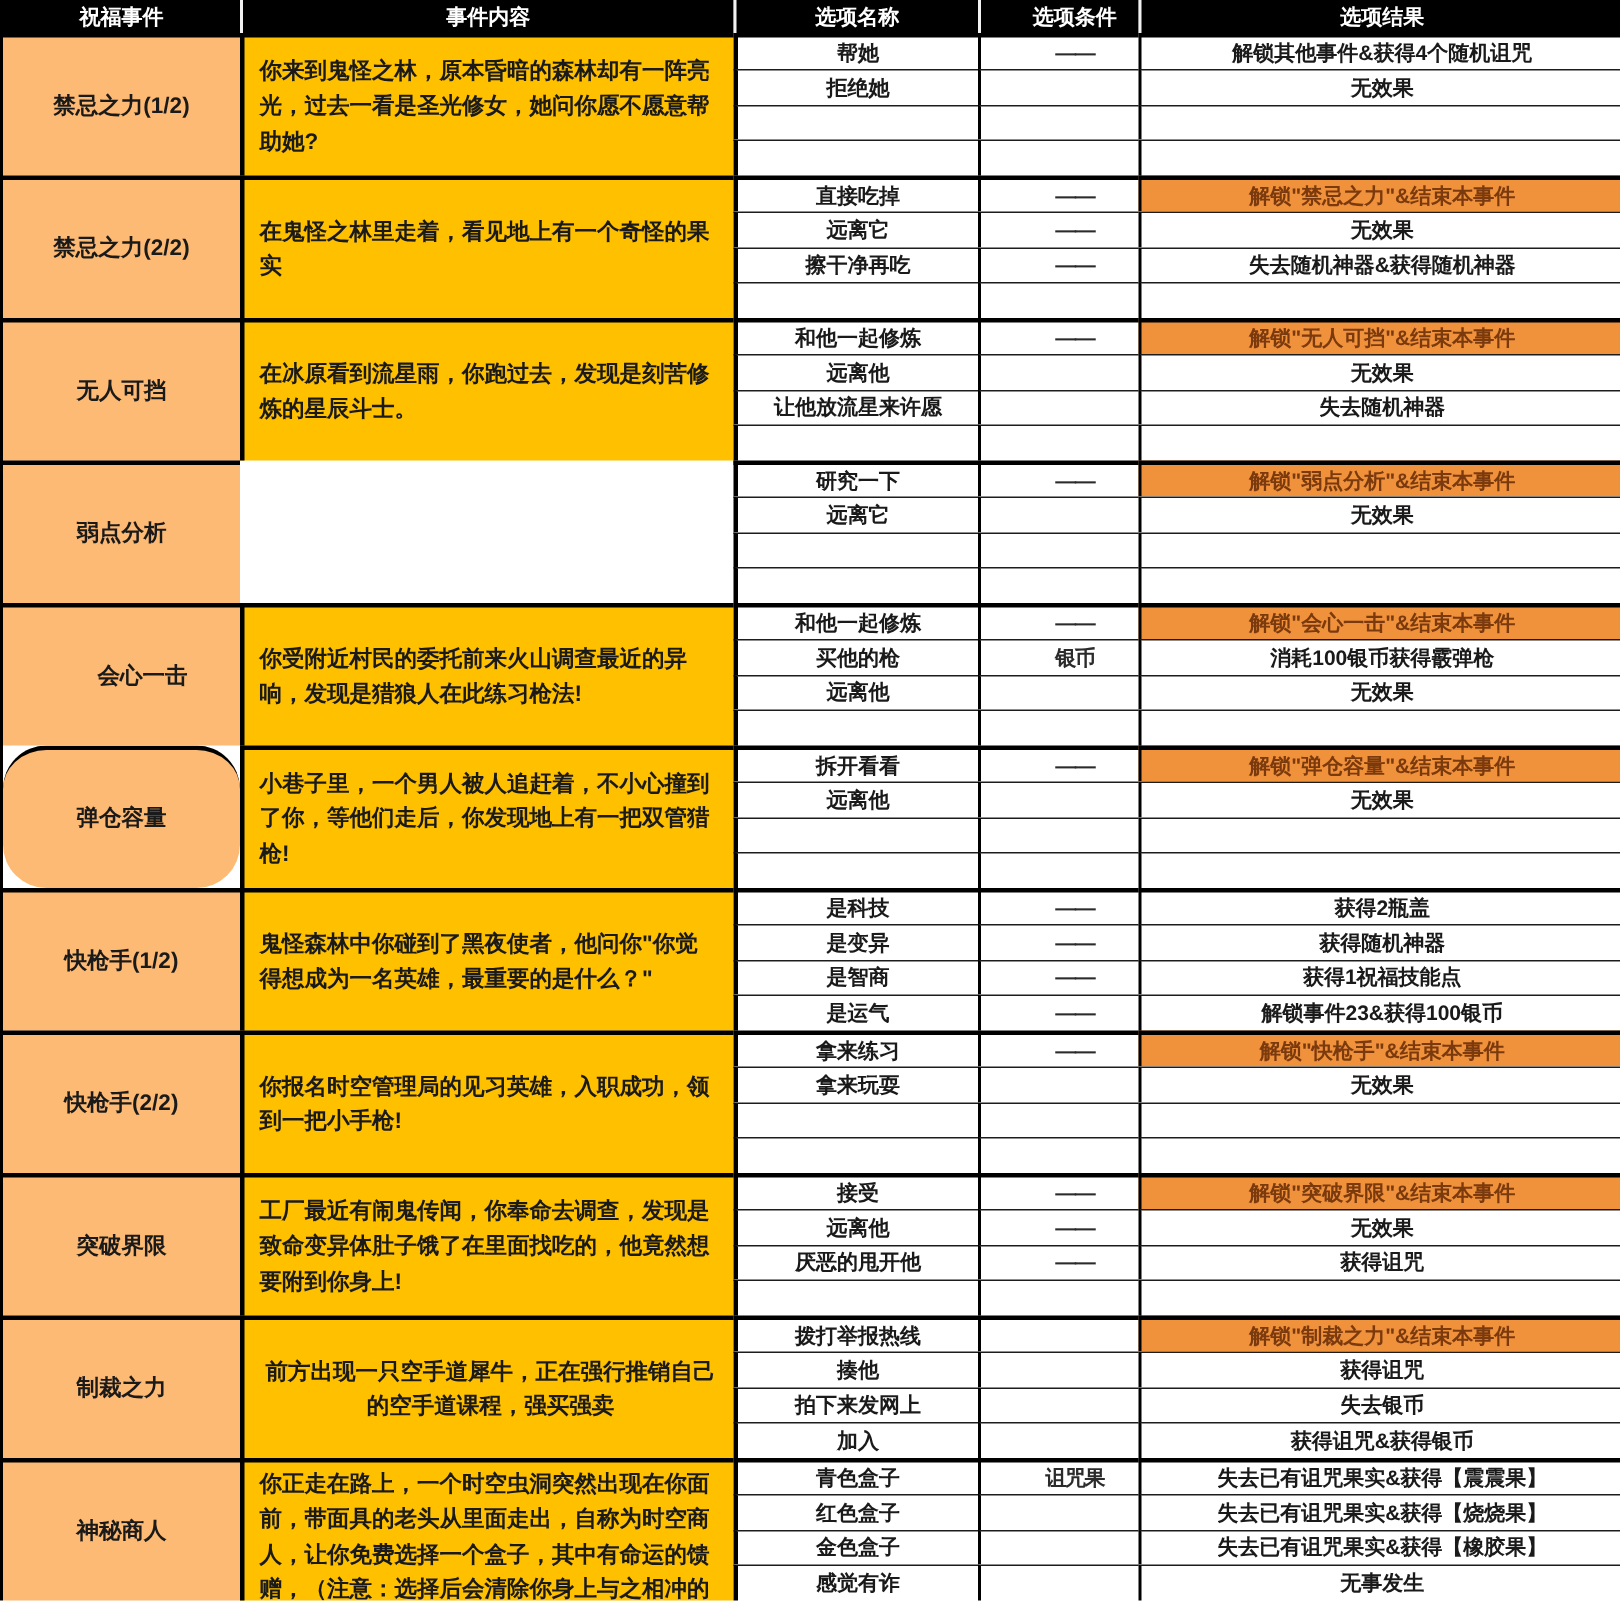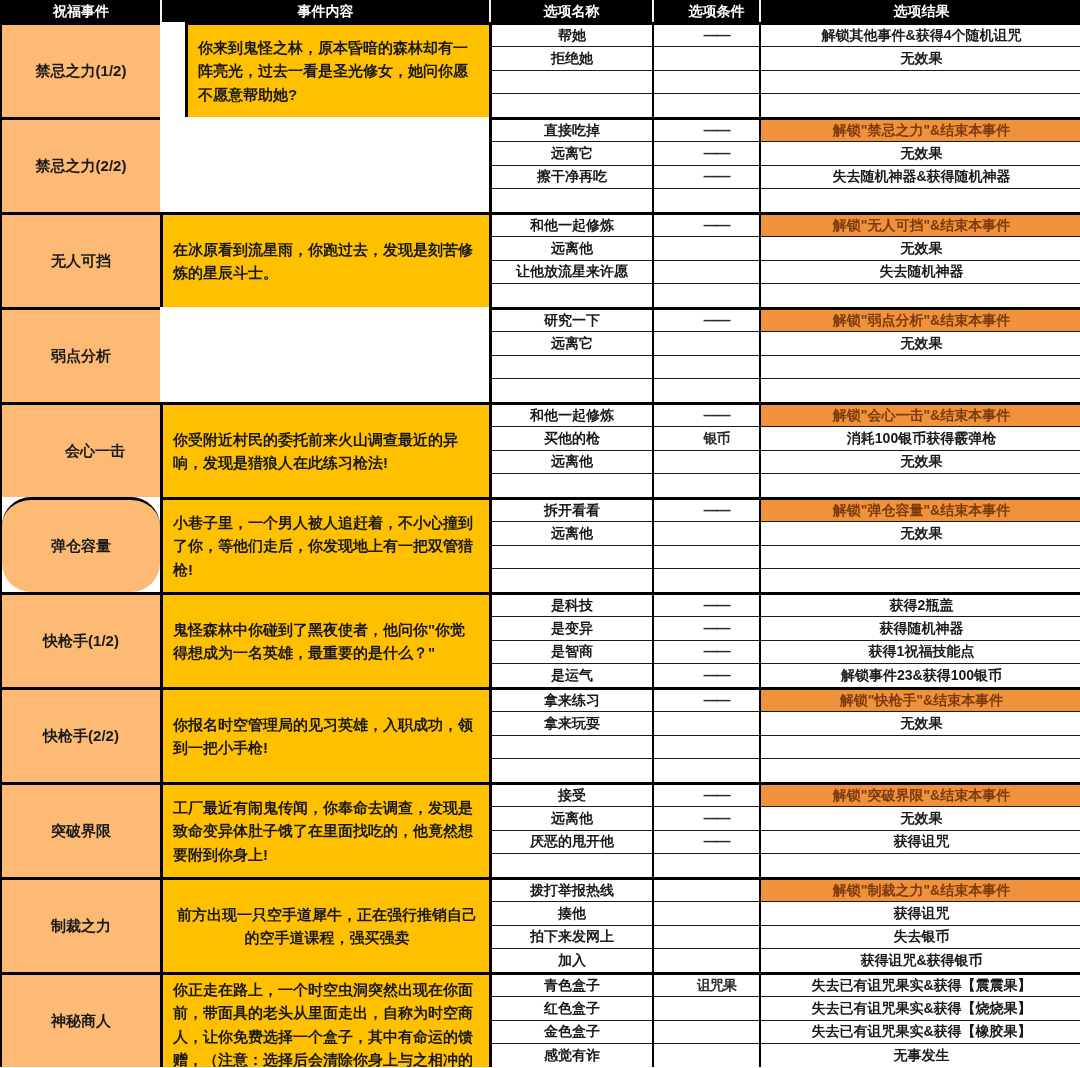--- a/index.html
+++ b/index.html
@@ -60,34 +60,35 @@
 </head>
 <body>
 
 <div id="grid">
   <div class="cell hd c1">祝福事件</div>
   <div class="cell hd c2">事件内容</div>
   <div class="cell hd c3">选项名称</div>
   <div class="cell hd c4">选项条件</div>
   <div class="cell hd c5">选项结果</div>
 <div class="cell bd c1 ev-first" style="grid-row: span 4;">禁忌之力(1/2)</div>
-    <div class="cell bd c2 ev-first" style="grid-row: span 4; margin-left: 25px;">你来到鬼怪之林，原本昏暗的森林却有一阵亮光，过去一看是圣光修女，她问你愿不愿意帮助她?</div>
+    <div class="cell bd c2 ev-first" style="grid-row: span 4;">你来到鬼怪之林，原本昏暗的森林却有一阵亮光，过去一看是圣光修女，她问你愿不愿意帮助她?</div>
     <div class="cell bd opt c3 ev-first">帮她</div>
     <div class="cell bd opt cond c4 ev-first">——</div>
     <div class="cell bd opt c5 ev-first">解锁其他事件&amp;获得4个随机诅咒</div>
     <div class="cell bd opt c3">拒绝她</div>
     <div class="cell bd opt cond c4"></div>
     <div class="cell bd opt c5">无效果</div>
     <div class="cell bd opt c3"></div>
     <div class="cell bd opt cond c4"></div>
     <div class="cell bd opt c5"></div>
     <div class="cell bd opt c3"></div>
     <div class="cell bd opt cond c4"></div>
     <div class="cell bd opt c5"></div>
     <div class="cell bd c1 ev-first" style="grid-row: span 4;">禁忌之力(2/2)</div>
+    <div class="cell bd c2 ev-first" style="grid-row: span 4;">在鬼怪之林里走着，看见地上有一个奇怪的果实</div>
     <div class="cell bd opt c3 ev-first">直接吃掉</div>
     <div class="cell bd opt cond c4 ev-first">——</div>
     <div class="cell bd opt c5 ev-first hl">解锁"禁忌之力"&amp;结束本事件</div>
     <div class="cell bd opt c3">远离它</div>
     <div class="cell bd opt cond c4">——</div>
     <div class="cell bd opt c5">无效果</div>
     <div class="cell bd opt c3">擦干净再吃</div>
     <div class="cell bd opt cond c4">——</div>
     <div class="cell bd opt c5">失去随机神器&amp;获得随机神器</div>
     <div class="cell bd opt c3"></div>

